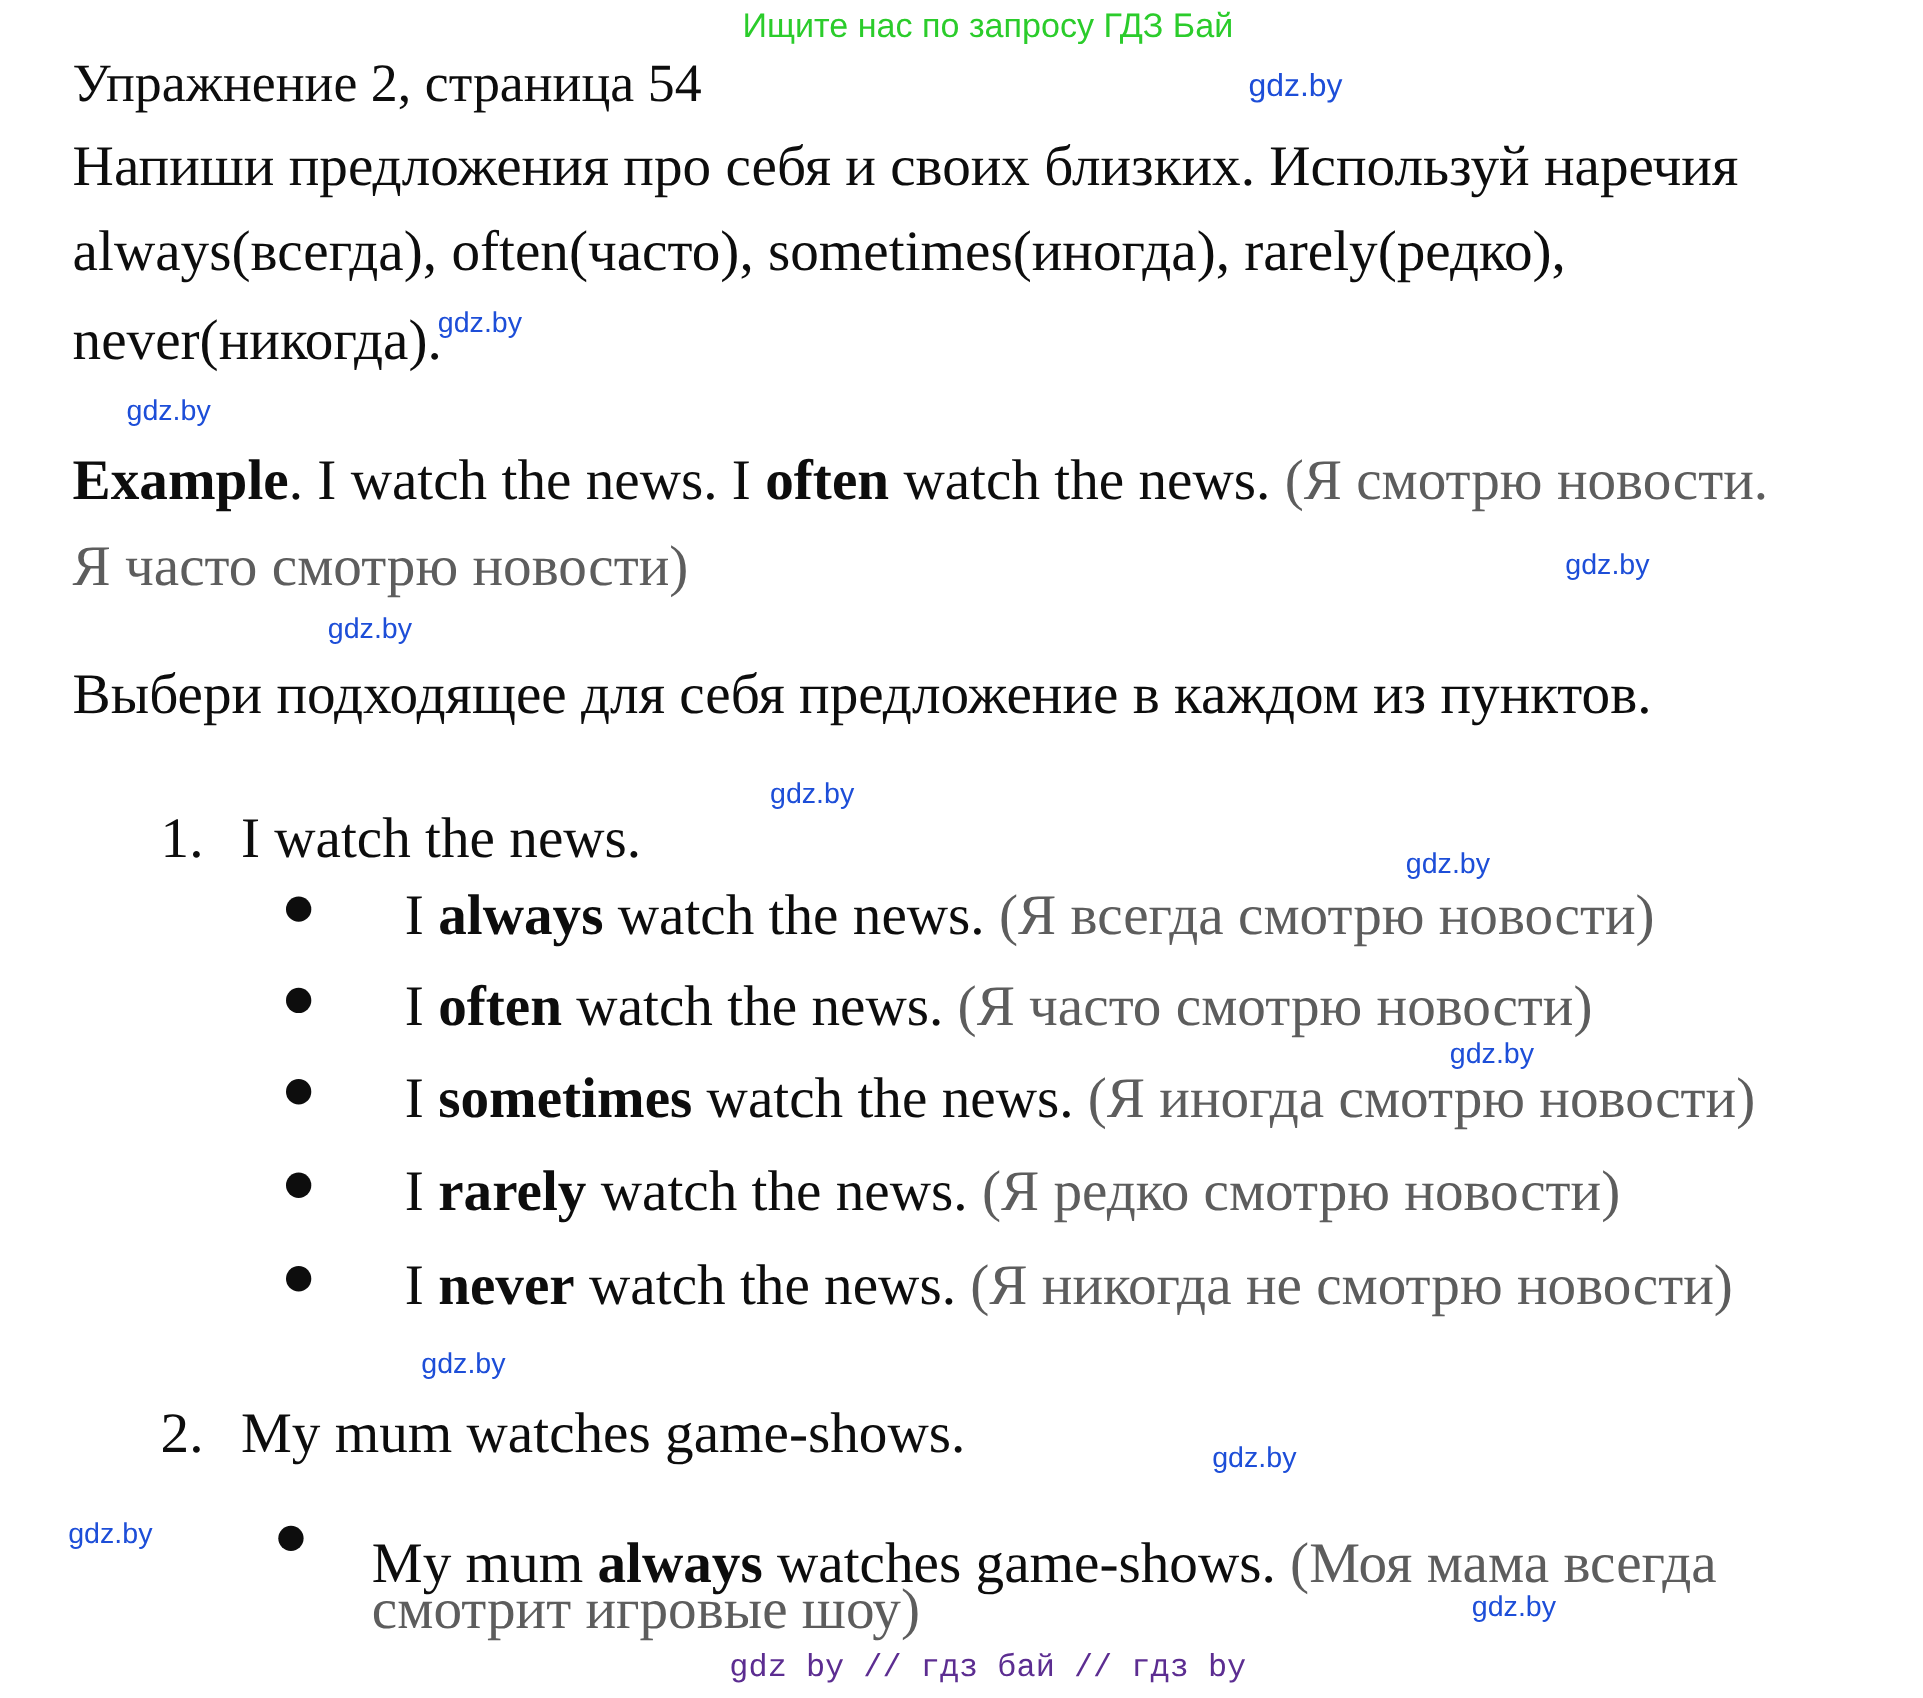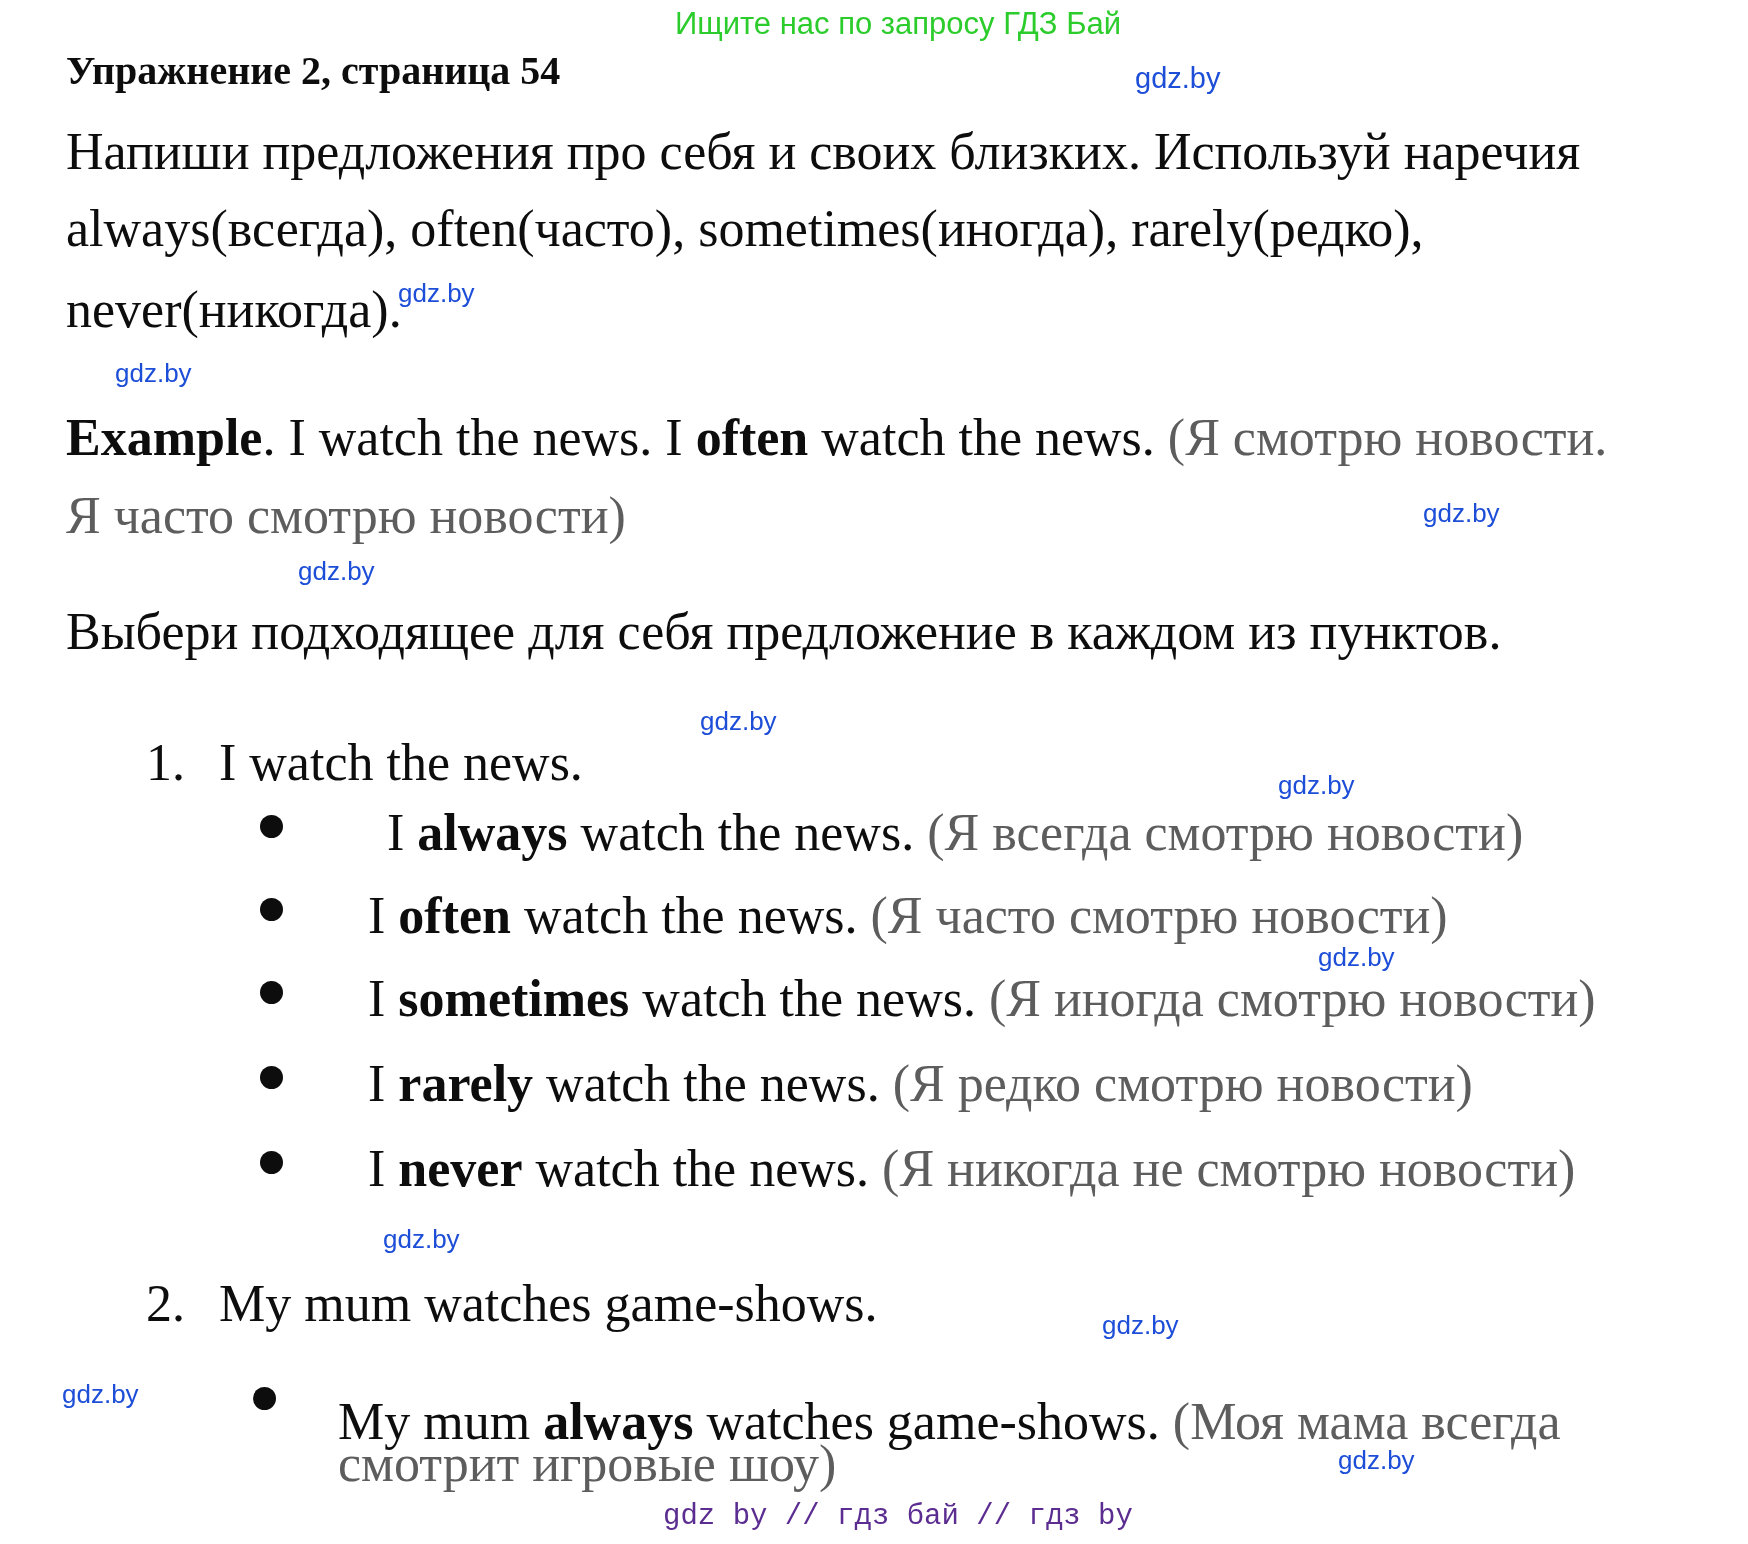--- a/index.html
+++ b/index.html
@@ -20,22 +20,22 @@
 
   .green-header {
     left: 0; right: 0; top: 6px;
     text-align: center;
     font-family: "Liberation Sans", "DejaVu Sans", sans-serif;
     font-size: 31px;
     color: #2bcc2b;
   }
   .title {
     left: 18px; top: 48px;
-    font-size: 40px;
-    font-weight: bold;
+    font-size: 49px;
+    font-weight: normal;
     letter-spacing: 0px;
   }
   .body-line { font-size: 52px; }
   .gray { color: #5d5d5d; }
   .b { font-weight: bold; }
 
   .wm {
     position: absolute;
     font-family: "Liberation Sans", "DejaVu Sans", sans-serif;
     font-size: 26px;
@@ -91,21 +91,21 @@
   <div class="abs body-line" style="left:18px; top:602px;">Выбери подходящее для себя предложение в каждом из пунктов.</div>
 
   <div class="wm" style="left:700px; top:706px;">gdz.by</div>
 
   <div class="abs body-line" style="left:98px; top:733px;">
     <span class="num">1.</span><span class="num-gap"></span><span>I watch the news.</span>
   </div>
   <div class="wm" style="left:1278px; top:770px;">gdz.by</div>
 
   <div class="dot" style="left:260px; top:815px;"></div>
-  <div class="abs body-line" style="left:320px; top:803px;margin-left:19px;">
+  <div class="abs body-line" style="left:320px; top:803px;">
     <span>I </span><span class="b">always</span><span> watch the news. </span><span class="gray">(Я всегда смотрю новости)</span>
   </div>
 
   <div class="dot" style="left:260px; top:898px;"></div>
   <div class="abs body-line" style="left:320px; top:886px;">
     <span>I </span><span class="b">often</span><span> watch the news. </span><span class="gray">(Я часто смотрю новости)</span>
   </div>
   <div class="wm" style="left:1318px; top:942px;">gdz.by</div>
 
   <div class="dot" style="left:260px; top:981px;"></div>

